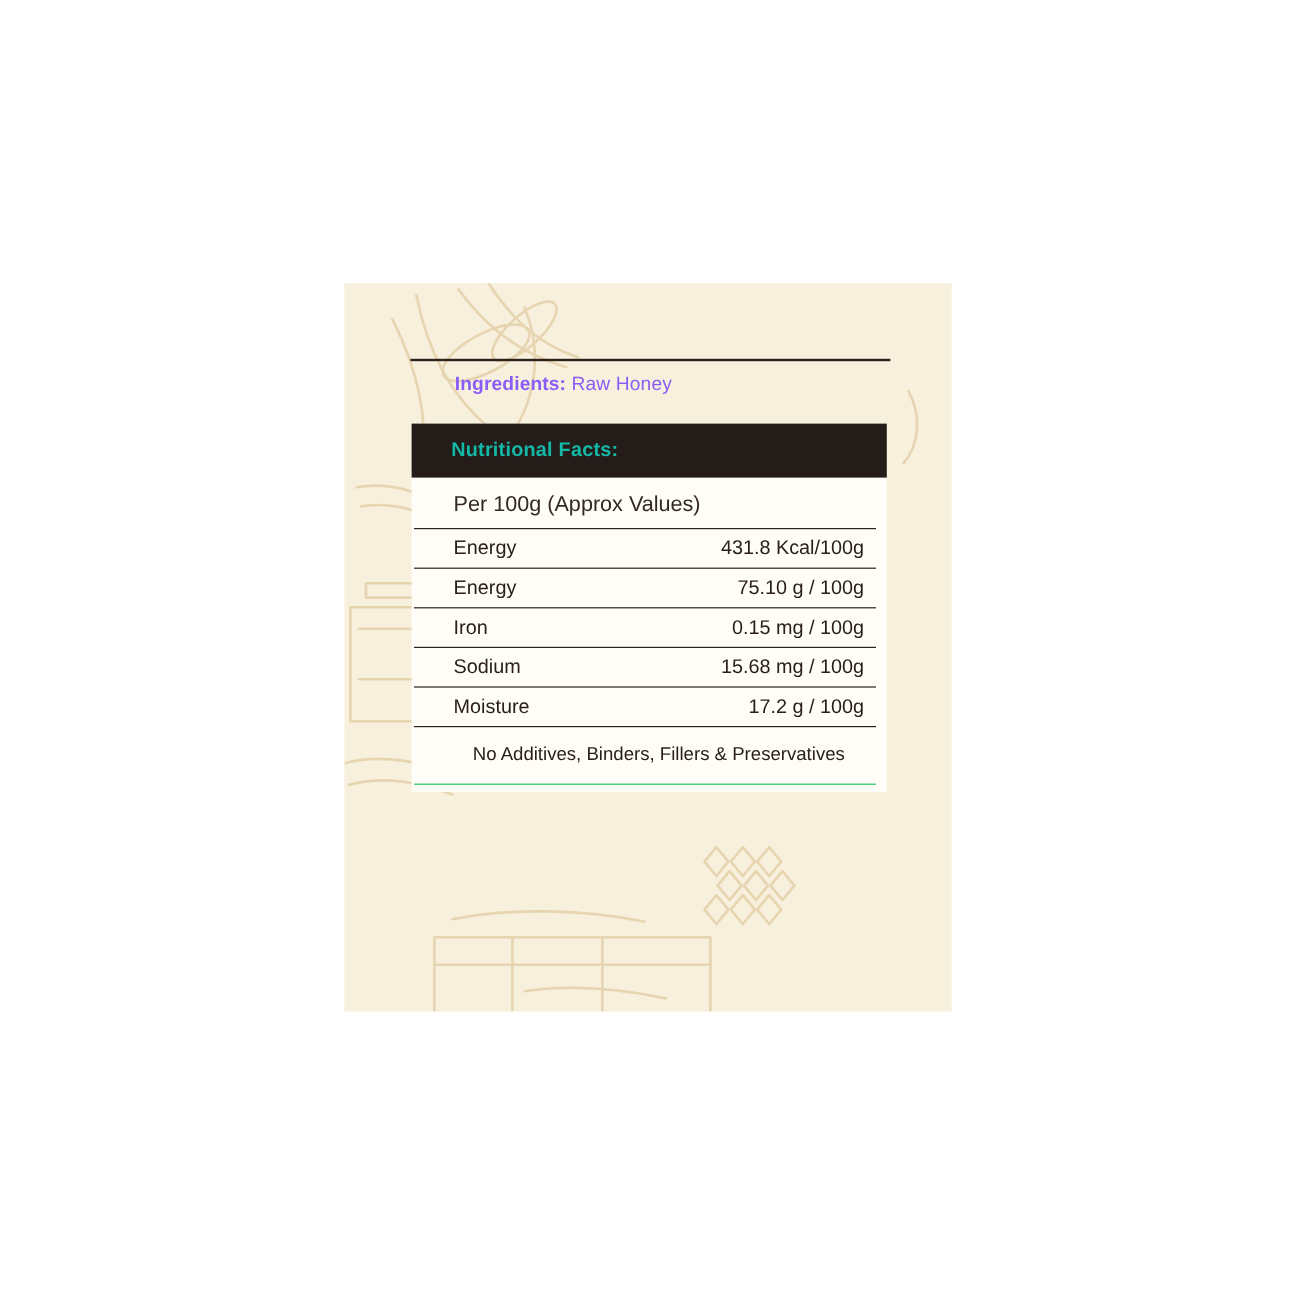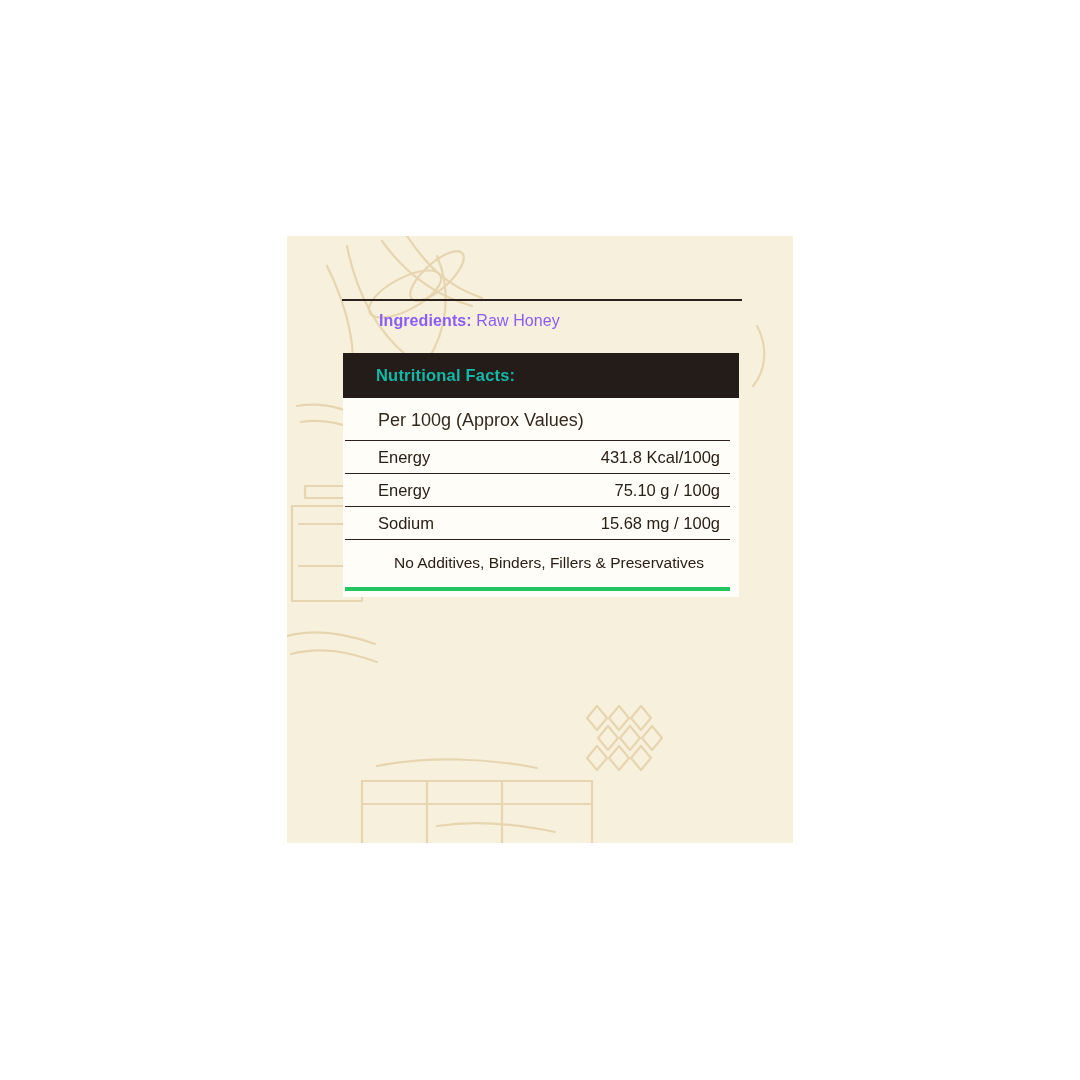--- a/index.html
+++ b/index.html
@@ -101,21 +101,21 @@
     border-top: 1px solid #2b211a;
     padding: 7px 10px 6px 33px;
     font-size: 16.5px;
     color: #2a2018;
   }
   .nf-row .nf-name { white-space: nowrap; }
   .nf-row .nf-value { white-space: nowrap; }
 
   .nf-footer {
     border-top: 1px solid #2b211a;
-    border-bottom: 4px solid #22c55e;
+    border-bottom: 1px solid #22c55e;
     margin: 0 9px 0 2px;
     padding: 14px 10px 15px 33px;
     font-size: 15.5px;
     color: #2a2018;
     text-align: center;
   }
   .nf-card-pad { height: 6px; }
 </style>
 </head>
 <body>
@@ -192,26 +192,34 @@
 
 
 
         <div class="nf-row">
           <span class="nf-name">Energy</span>
           <span class="nf-value">75.10 g / 100g</span>
         </div>
 
 
 
+        <div class="nf-row">
+          <span class="nf-name">Iron</span>
+          <span class="nf-value">0.15 mg / 100g</span>
+        </div>
 
         <div class="nf-row">
           <span class="nf-name">Sodium</span>
           <span class="nf-value">15.68 mg / 100g</span>
         </div>
 
+        <div class="nf-row">
+          <span class="nf-name">Moisture</span>
+          <span class="nf-value">17.2 g / 100g</span>
+        </div>
 
       </div>
 
       <div class="nf-footer">No Additives, Binders, Fillers &amp; Preservatives</div>
       <div class="nf-card-pad"></div>
 
     </div>
 
   </div>
 </div>

